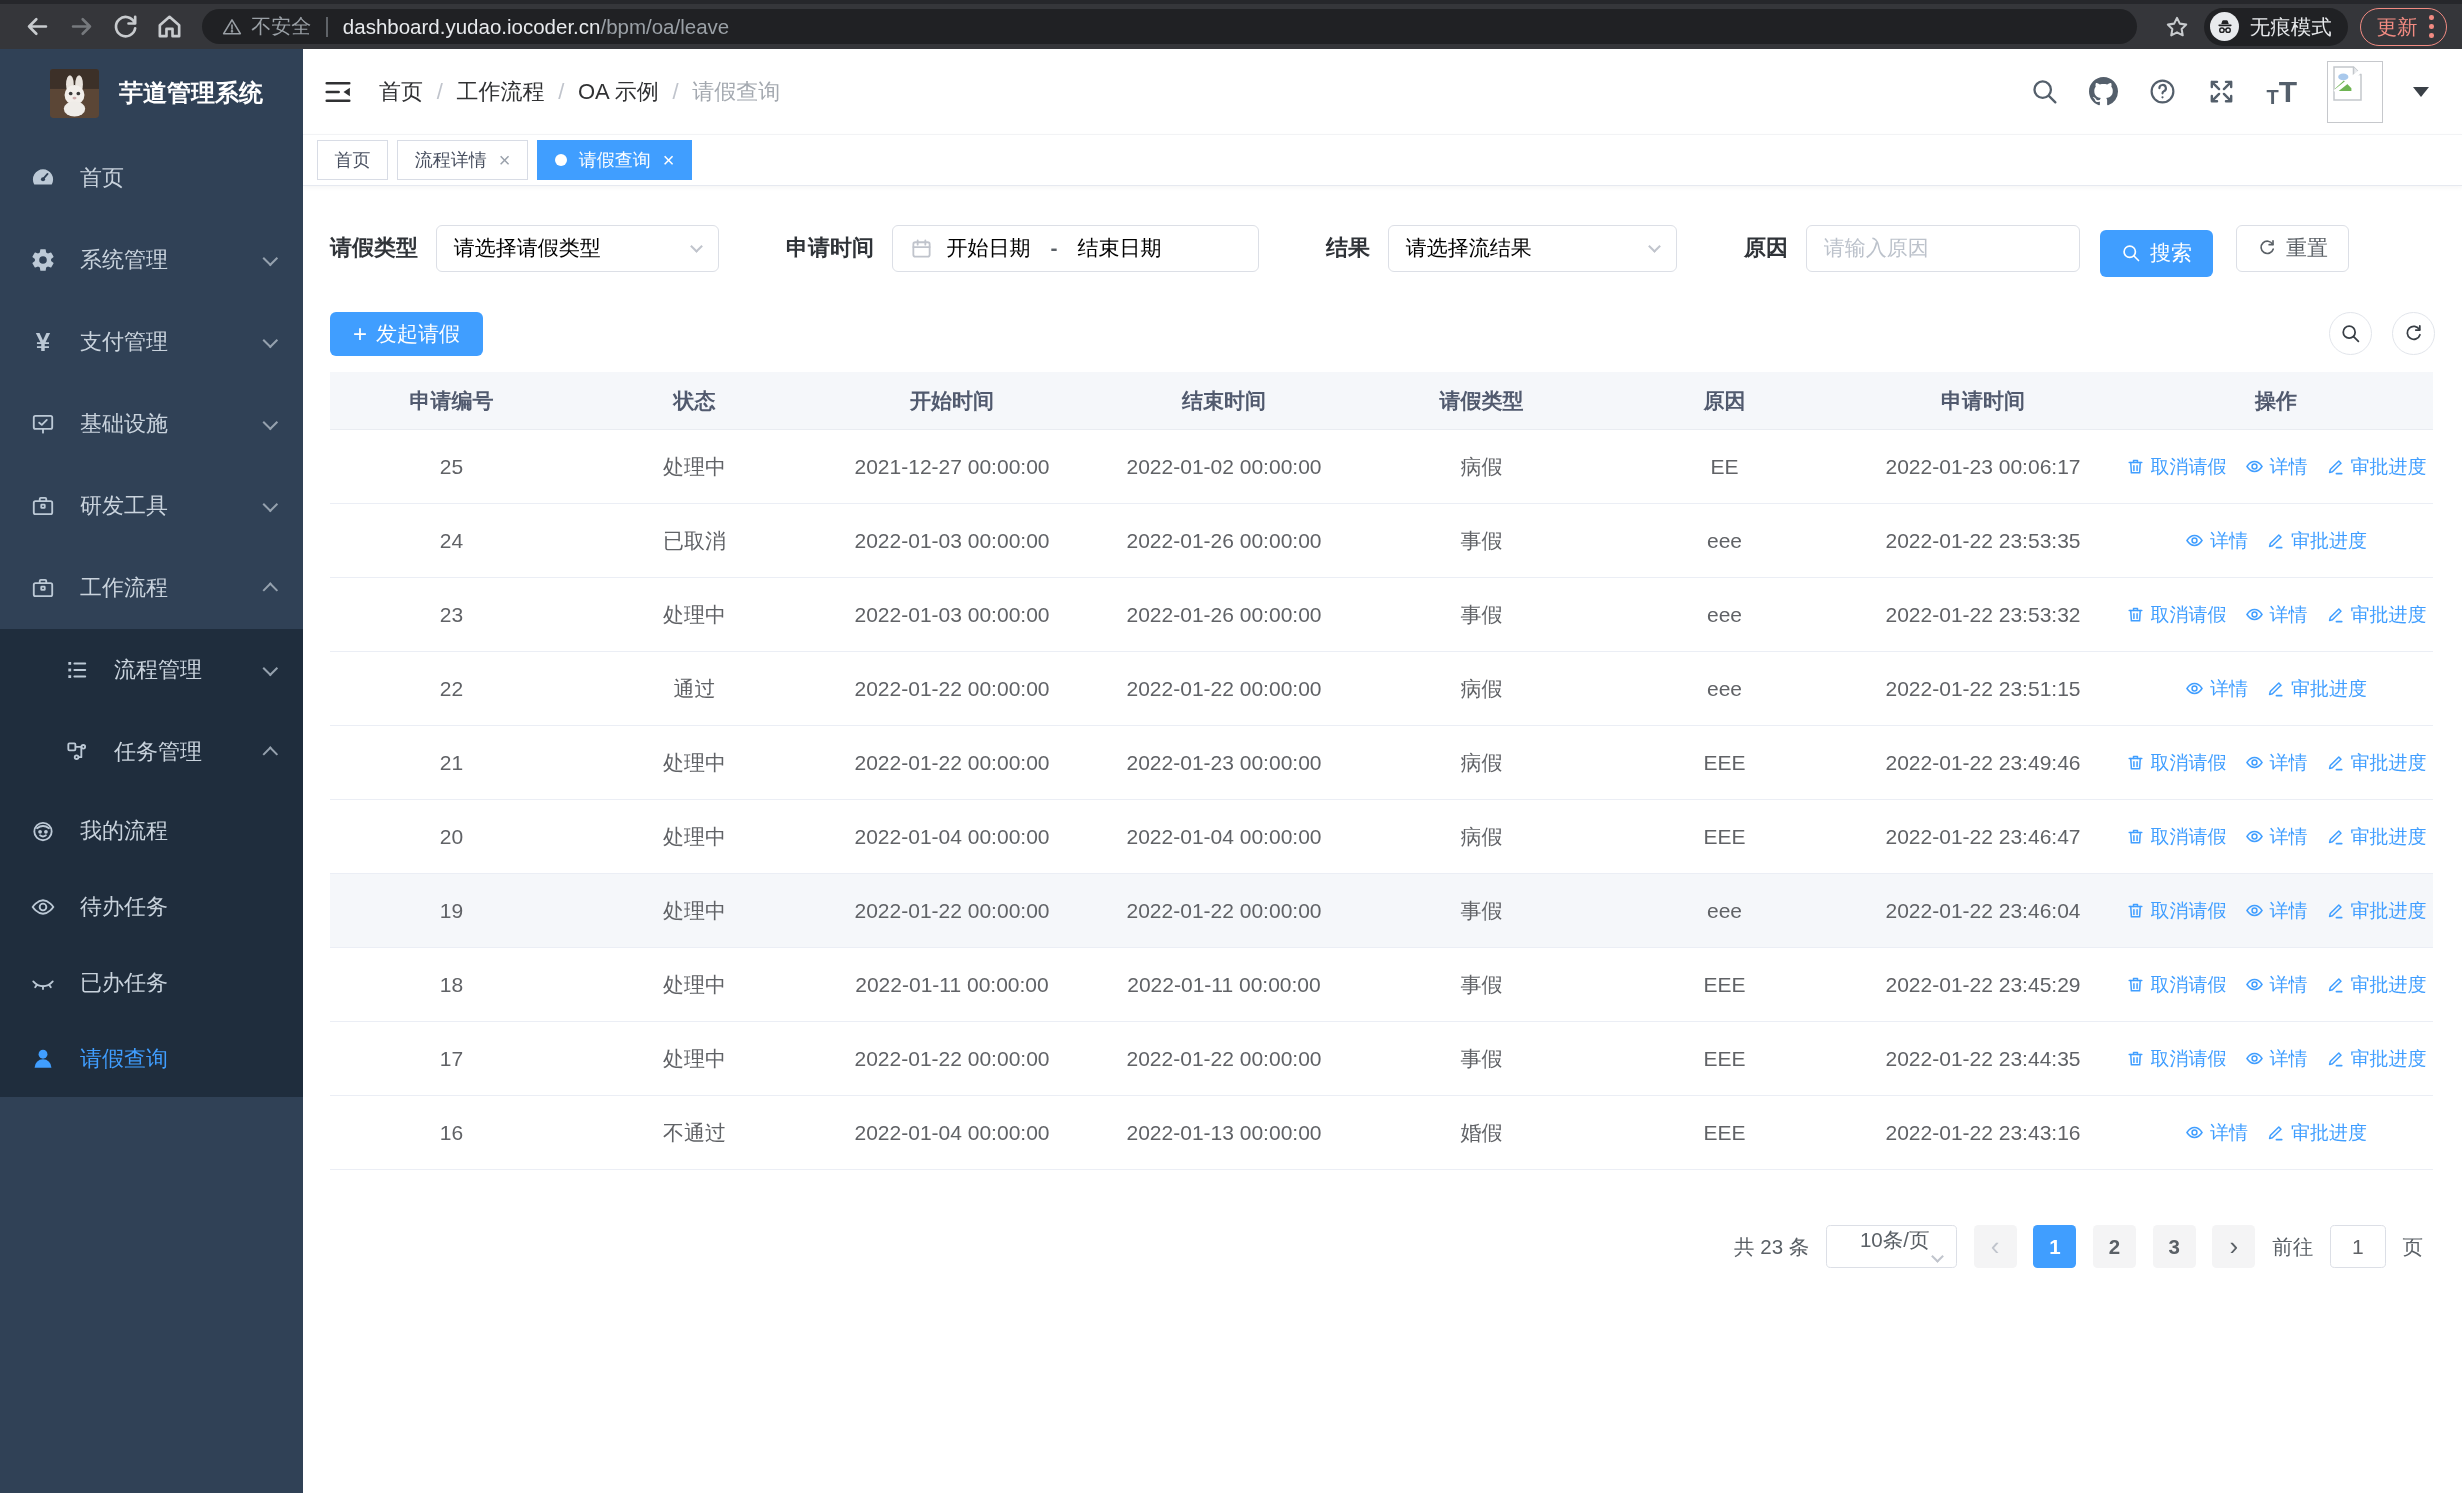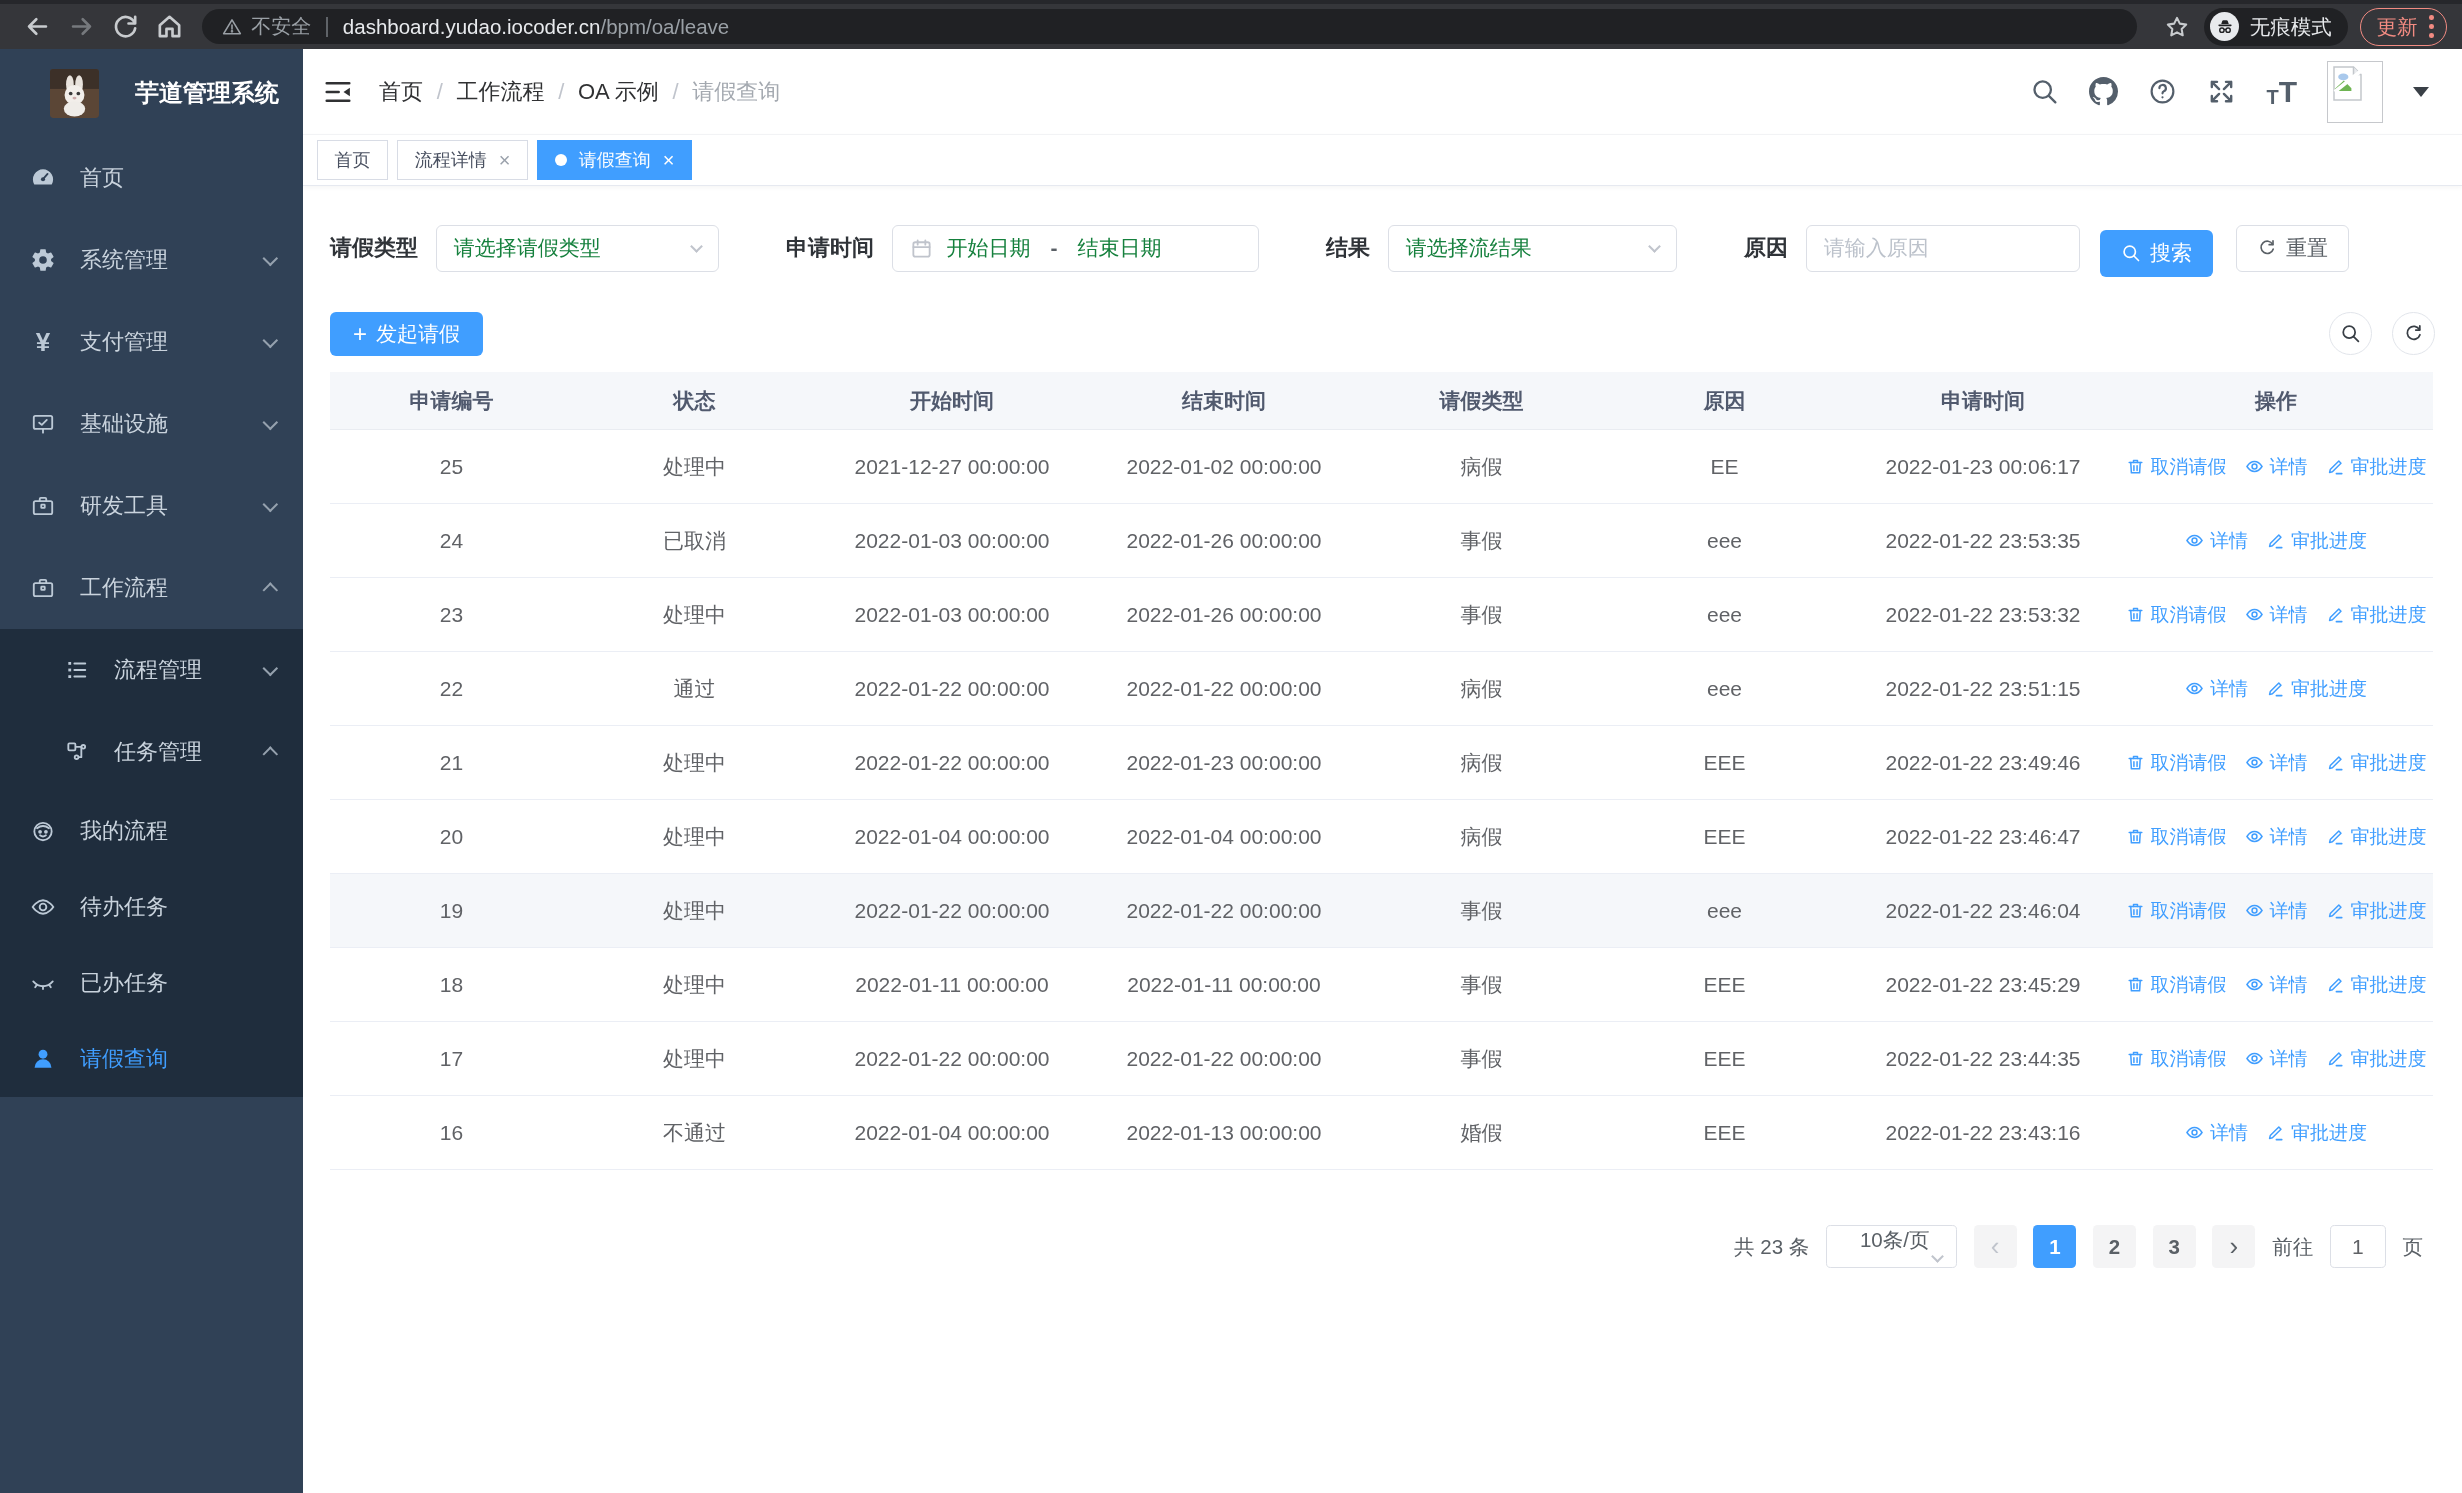--- a/index.html
+++ b/index.html
@@ -33,21 +33,21 @@
                  display:flex; align-items:center; padding:0 12px 0 15px; flex:none; }
   .update-label { color:#f28b82; font-size:20.5px; }
   .kebab { display:flex; flex-direction:column; gap:4.6px; margin-left:12px; }
   .kebab i { width:4.6px; height:4.6px; border-radius:50%; background:#f28b82; }
 
   
   .app { display:flex; height:1445px; }
 
   
   .sidebar { width:303px; background:#304156; flex:none; overflow:hidden; }
-  .logo-row { height:88px; display:flex; align-items:center; padding-left:50px;gap:16px; }
+  .logo-row { height:88px; display:flex; align-items:center; padding-left:50px; }
   .logo-img { width:49px; height:49px; border-radius:3px; flex:none; }
   .app-title { color:#fff; font-size:24px; font-weight:700; margin-left:20px; white-space:nowrap; }
   .menu-item { height:82px; display:flex; align-items:center; padding:0 27px 0 30px;
                font-size:22px; color:#c9d3dd; cursor:pointer; white-space:nowrap; }
   .mi-icon { width:26px; height:26px; margin-right:24px; color:#bcc9d6; flex:none;
              display:flex; align-items:center; justify-content:center; }
   .yen-glyph { font-size:26px; font-weight:700; color:#bcc9d6; }
   .chev { width:10.6px; height:10.6px; border-right:2.3px solid #95a1ae; border-bottom:2.3px solid #95a1ae;
           margin-left:auto; flex:none; }
   .chev.down { transform:rotate(45deg) translate(-1.5px,-1.5px); }
@@ -90,21 +90,21 @@
   .t-dot { width:12px; height:12px; border-radius:50%; background:#fff; flex:none; }
 
   
   .content { flex:1; padding:20px 27px 0; min-width:0; }
   .filter-row { display:flex; align-items:center; margin-top:13.7px; }
   .fgroup { display:flex; align-items:center; }
   .fgroup + .fgroup { margin-left:67px; }
   .f-label { font-size:22px; font-weight:700; color:#2f3338; margin-right:18px; white-space:nowrap; }
   .ctl { height:47px; border:1.5px solid #dcdfe6; border-radius:6px; background:#fff;
          display:flex; align-items:center; padding:0 16.7px; font-size:21px; color:#bcc2cb; }
-  .ctl .ph { color:#15803d; white-space:nowrap; }
+  .ctl .ph { color:#000000; white-space:nowrap; }
   .sel-caret { width:9px; height:9px; border-right:2px solid #c0c4cc; border-bottom:2px solid #c0c4cc;
                transform:rotate(45deg) translate(-1.5px,-1.5px); margin-left:auto; flex:none; }
   .sel-type { width:283px; }
   .date-ctl { width:367px; }
   .cal-ico { width:23px; height:23px; color:#c0c4cc; margin-right:13.7px; flex:none; }
   .date-sep { color:#5a6066; margin:0 20px; font-weight:700; }
   .sel-result { width:289px; }
   .inp-reason { width:274px; }
   .inp-reason input, .goto-box input { border:none; outline:none; width:100%; font-size:21px;
          color:#606266; font-family:inherit; background:transparent; }

